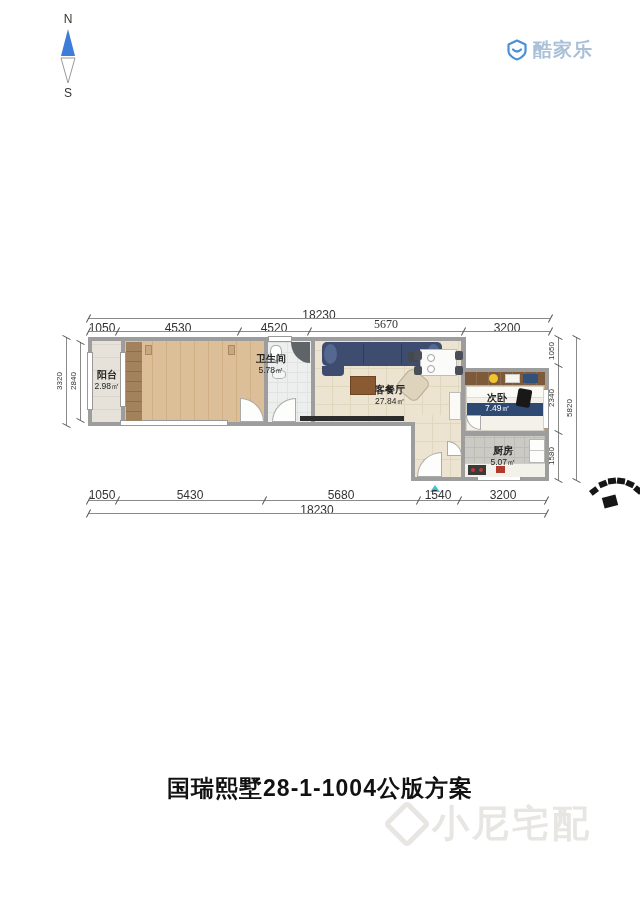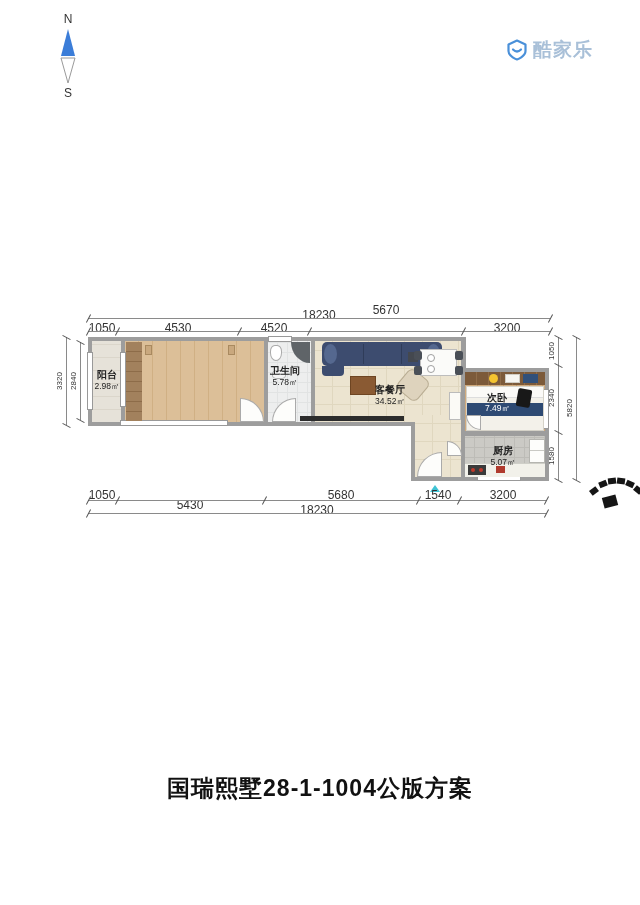--- a/index.html
+++ b/index.html
@@ -133,54 +133,54 @@
   <div class="arc" style="left:417px;top:452px;width:25px;height:25px;border-radius:100% 0 0 0;"></div>
   <div class="arc" style="left:447px;top:441px;width:15px;height:15px;border-radius:0 100% 0 0;"></div>
   <div class="arc" style="left:466px;top:415px;width:15px;height:15px;border-radius:0 0 0 100%;"></div>
 
   <div class="abs" style="left:430px;top:485px;width:0;height:0;border-left:5px solid transparent;border-right:5px solid transparent;border-bottom:7px solid #3fc3d4;"></div>
 
   <div class="rl" style="left:90px;top:368px;width:34px;">
     <span class="rn">阳台</span>
     <span class="ra">2.98㎡</span>
   </div>
-  <div class="rl" style="left:262px;top:352px;width:46px;margin-top:12px;">
+  <div class="rl" style="left:248px;top:352px;width:46px;">
     <span class="rn">卫生间</span>
     <span class="ra">5.78㎡</span>
   </div>
   <div class="rl" style="left:350px;top:383px;width:80px;">
     <span class="rn">客餐厅</span>
-    <span class="ra">34.52㎡</span>
+    <span class="ra">27.84㎡</span>
   </div>
   <span class="abs rn" style="left:487px;top:391px;color:#222;">次卧</span>
   <span class="abs ra" style="left:485px;top:403px;color:#fff;">7.49㎡</span>
   <div class="rl" style="left:480px;top:444px;width:46px;">
     <span class="rn">厨房</span>
     <span class="ra">5.07㎡</span>
   </div>
 
   <span class="dt" style="left:319px;top:308px;">18230</span>
   <div class="dl" style="left:88px;top:318px;width:462px;"></div>
   <div class="tk" style="left:88px;top:314px;"></div>
   <div class="tk" style="left:550px;top:314px;"></div>
   <span class="dt" style="left:102px;top:321px;">1050</span>
   <span class="dt" style="left:178px;top:321px;">4530</span>
   <span class="dt" style="left:274px;top:321px;">4520</span>
-  <span class="dt" style="left:386px;top:303px;">5670</span>
+  <span class="dt" style="left:386px;top:317px;font-family:Liberation Serif, serif;">5670</span>
   <span class="dt" style="left:507px;top:321px;">3200</span>
   <div class="dl" style="left:88px;top:331px;width:462px;"></div>
   <div class="tk" style="left:88px;top:327px;"></div>
   <div class="tk" style="left:117px;top:327px;"></div>
   <div class="tk" style="left:239px;top:327px;"></div>
   <div class="tk" style="left:309px;top:327px;"></div>
   <div class="tk" style="left:463px;top:327px;"></div>
   <div class="tk" style="left:550px;top:327px;"></div>
 
   <span class="dt" style="left:102px;top:488px;">1050</span>
-  <span class="dt" style="left:190px;top:488px;margin-top:10px;">5430</span>
+  <span class="dt" style="left:190px;top:488px;">5430</span>
   <span class="dt" style="left:341px;top:488px;">5680</span>
   <span class="dt" style="left:438px;top:488px;">1540</span>
   <span class="dt" style="left:503px;top:488px;">3200</span>
   <div class="dl" style="left:88px;top:500px;width:458px;"></div>
   <div class="tk" style="left:88px;top:496px;"></div>
   <div class="tk" style="left:117px;top:496px;"></div>
   <div class="tk" style="left:264px;top:496px;"></div>
   <div class="tk" style="left:418px;top:496px;"></div>
   <div class="tk" style="left:459px;top:496px;"></div>
   <div class="tk" style="left:546px;top:496px;"></div>
@@ -214,15 +214,19 @@
   <div class="abs" style="left:588px;top:472px;width:55px;height:45px;">
     <div class="stamp-bit" style="left:2px;top:16px;width:8px;height:6px;transform:rotate(-38deg);"></div>
     <div class="stamp-bit" style="left:11px;top:9px;width:8px;height:6px;transform:rotate(-22deg);"></div>
     <div class="stamp-bit" style="left:20px;top:6px;width:8px;height:6px;transform:rotate(-6deg);"></div>
     <div class="stamp-bit" style="left:29px;top:6px;width:8px;height:6px;transform:rotate(8deg);"></div>
     <div class="stamp-bit" style="left:38px;top:9px;width:8px;height:6px;transform:rotate(24deg);"></div>
     <div class="stamp-bit" style="left:46px;top:15px;width:8px;height:6px;transform:rotate(40deg);"></div>
     <div class="stamp-bit" style="left:15px;top:24px;width:14px;height:11px;transform:rotate(-15deg);"></div>
   </div>
 
+  <div class="wm">
+    <div class="wm-cube"></div>
+    <span class="wm-text">小尼宅配</span>
+  </div>
   <div class="footer-title">国瑞熙墅28-1-1004公版方案</div>
 
 </div>
 
 </body></html>

